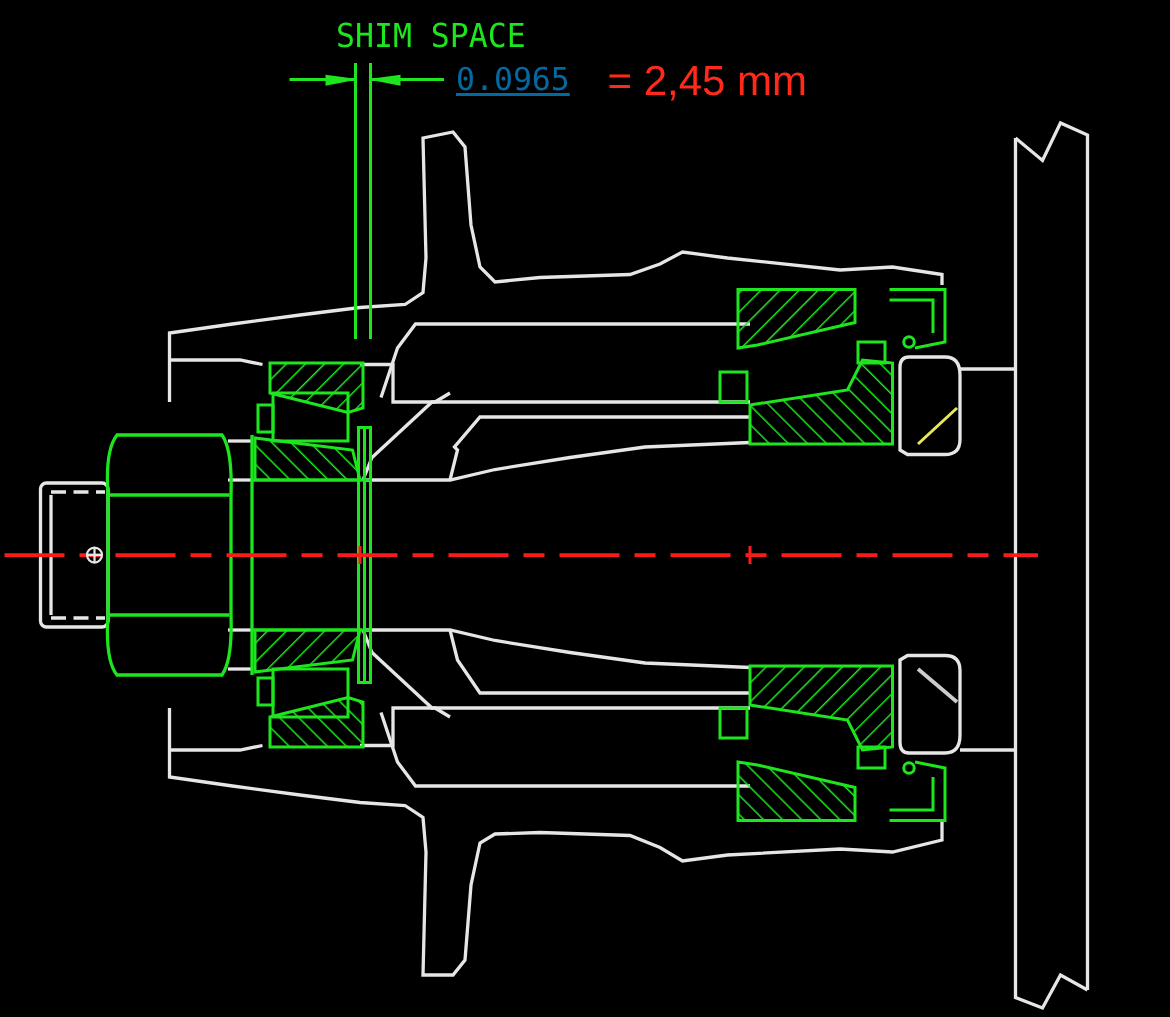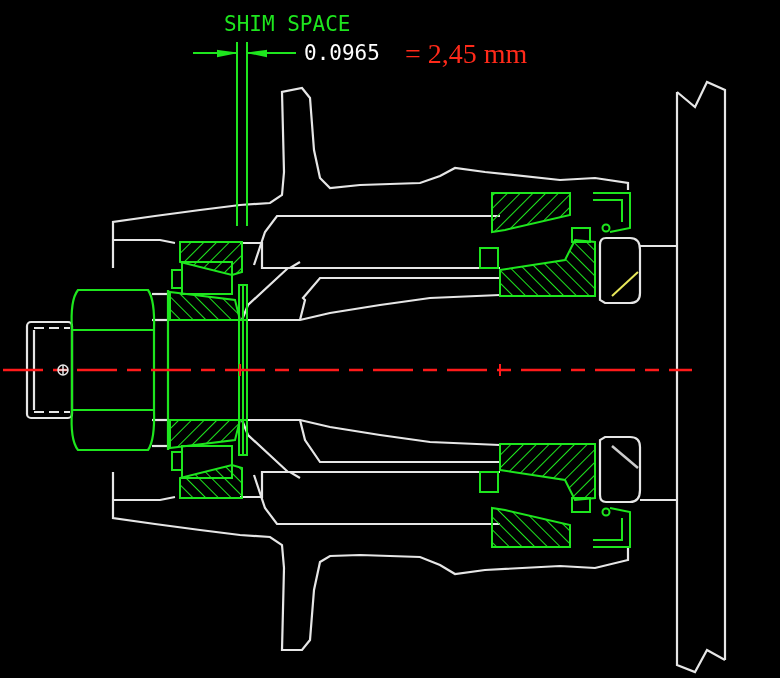--- a/index.html
+++ b/index.html
@@ -1,20 +1,20 @@
 <!DOCTYPE html>
 <html><head>
 <meta charset="utf-8">
 <style>
   html,body{margin:0;padding:0;background:#000;}
   body{width:780px;height:678px;overflow:hidden;position:relative;font-family:"Liberation Sans",sans-serif;}
   #canvas{position:absolute;left:0;top:0;width:780px;height:678px;}
   .lbl-shim{position:absolute;left:224px;top:12px;color:#1ee61e;font-family:"DejaVu Sans Mono",monospace;font-size:21px;letter-spacing:0px;transform:scaleY(1.05);}
-  .lbl-dim{position:absolute;left:304px;top:41px;color:#ffffff;font-family:"DejaVu Sans Mono",monospace;font-size:21px;}
-  .lbl-mm{position:absolute;left:405px;top:38px;color:#ff2a1a;font-family:Liberation Serif, serif;font-size:28px;}
+  .lbl-dim{position:absolute;left:304px;top:41px;color:#0369a1;font-family:"DejaVu Sans Mono",monospace;font-size:21px;text-decoration:underline;}
+  .lbl-mm{position:absolute;left:405px;top:38px;color:#ff2a1a;font-family:Liberation Sans, sans-serif;font-size:28px;}
 </style>
 </head>
 <body>
 
 <svg id="canvas" viewBox="0 0 780 678" xmlns="http://www.w3.org/2000/svg">
   <defs>
     <pattern id="hatch" width="9" height="9" patternUnits="userSpaceOnUse" patternTransform="rotate(45)">
       <line x1="0" y1="0" x2="0" y2="9" stroke="#1ee61e" stroke-width="2"></line>
     </pattern>
     <pattern id="hatch2" width="9" height="9" patternUnits="userSpaceOnUse" patternTransform="rotate(-45)">

